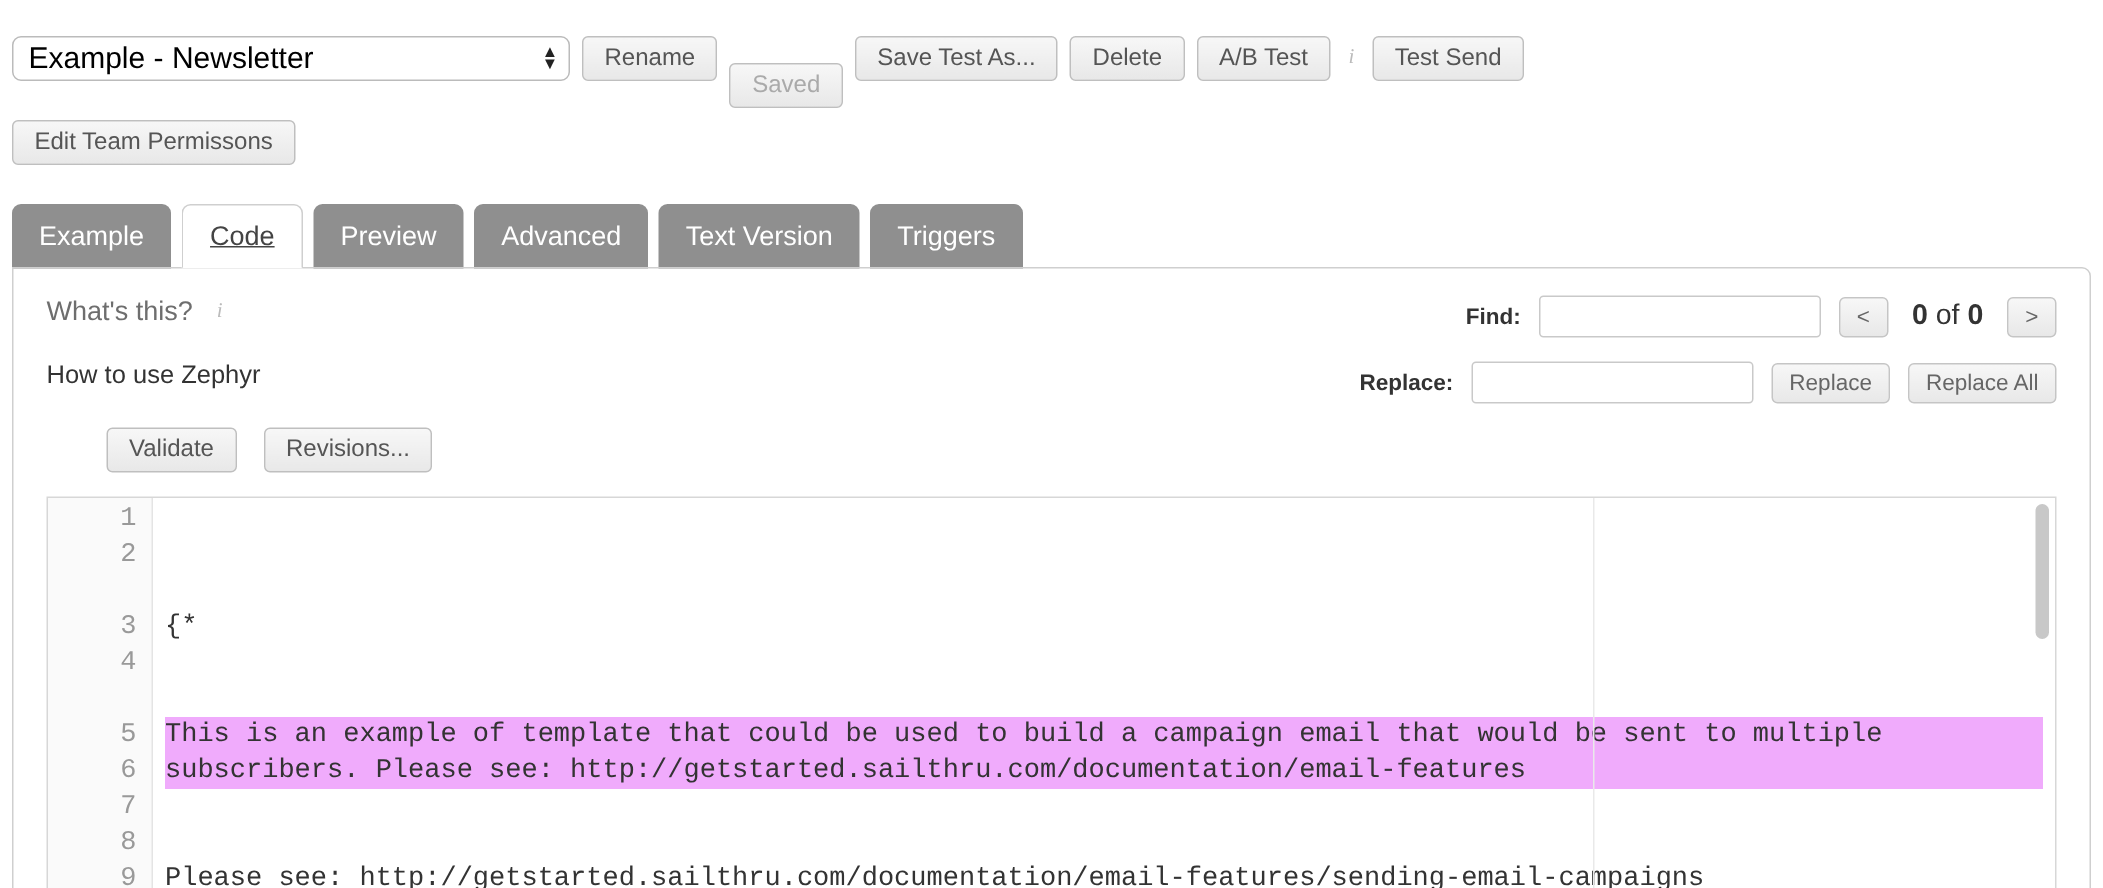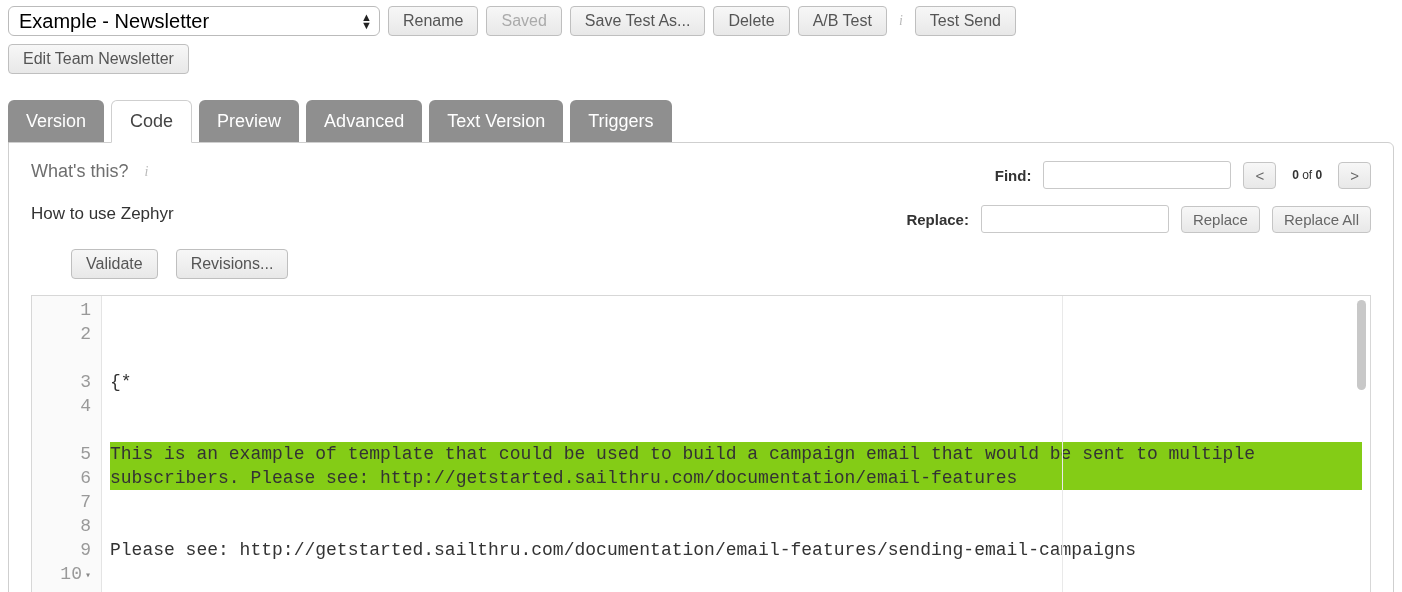--- a/index.html
+++ b/index.html
@@ -49,20 +49,21 @@
   border: 1px solid #bfbfbf;
   border-radius: 4px;
   padding: 5px 14px;
   font-size: 16px;
   color: #555;
   cursor: pointer;
   white-space: nowrap;
 }
 .btn:disabled, .btn.muted {
   color: #aaa;
+  margin-top: 36px;
 }
 .info-i {
   color: #bbb;
   font-style: italic;
   font-family: Georgia, serif;
   font-size: 14px;
   padding: 0 4px;
 }
 .second-row {
   padding: 4px 8px 6px 8px;
@@ -81,20 +82,21 @@
   font-size: 18px;
   cursor: pointer;
 }
 .tab.active {
   background: #fff;
   color: #444;
   border: 1px solid #cfcfcf;
   border-bottom: 1px solid #fff;
   position: relative;
   z-index: 2;
+  text-decoration: underline;
 }
 .panel {
   border: 1px solid #cfcfcf;
   border-radius: 0 6px 6px 6px;
   margin: 0 8px;
   padding: 18px 22px 10px 22px;
   position: relative;
   top: -1px;
 }
 .panel-top {
@@ -144,21 +146,21 @@
 .small-btn {
   background: linear-gradient(#f7f7f7, #e8e8e8);
   border: 1px solid #c5c5c5;
   border-radius: 4px;
   padding: 4px 11px;
   font-size: 15px;
   color: #666;
   cursor: pointer;
 }
 .count {
-  font-size: 12px;
+  font-size: 19px;
   color: #333;
   padding: 0 4px;
 }
 .count b { font-weight: bold; }
 .action-row {
   display: flex;
   gap: 18px;
   margin-bottom: 16px;
   padding-left: 40px;
 }
@@ -189,21 +191,21 @@
   top: -1px;
 }
 .codearea {
   flex: 1;
   padding: 2px 8px;
   white-space: pre-wrap;
   word-break: break-word;
   position: relative;
 }
 .codeline { min-height: 24px; color: #333; }
-.codeline.hl { background: #84cc16; }
+.codeline.hl { background: #f0abfc; }
 .scrollbar {
   position: absolute;
   right: 4px;
   top: 4px;
   width: 9px;
   height: 90px;
   background: #c8c8c8;
   border-radius: 5px;
 }
 .ruler {
@@ -231,25 +233,25 @@
   <button class="btn">Rename</button>
   <button class="btn muted">Saved</button>
   <button class="btn">Save Test As...</button>
   <button class="btn">Delete</button>
   <button class="btn">A/B Test</button>
   <span class="info-i">i</span>
   <button class="btn">Test Send</button>
 </div>
 
 <div class="second-row">
-  <button class="btn">Edit Team Newsletter</button>
+  <button class="btn">Edit Team Permissons</button>
 </div>
 
 <div class="tabs">
-  <button class="tab">Version</button>
+  <button class="tab">Example</button>
   <button class="tab active">Code</button>
   <button class="tab">Preview</button>
   <button class="tab">Advanced</button>
   <button class="tab">Text Version</button>
   <button class="tab">Triggers</button>
 </div>
 
 <div class="panel">
 
   <div class="panel-top">

